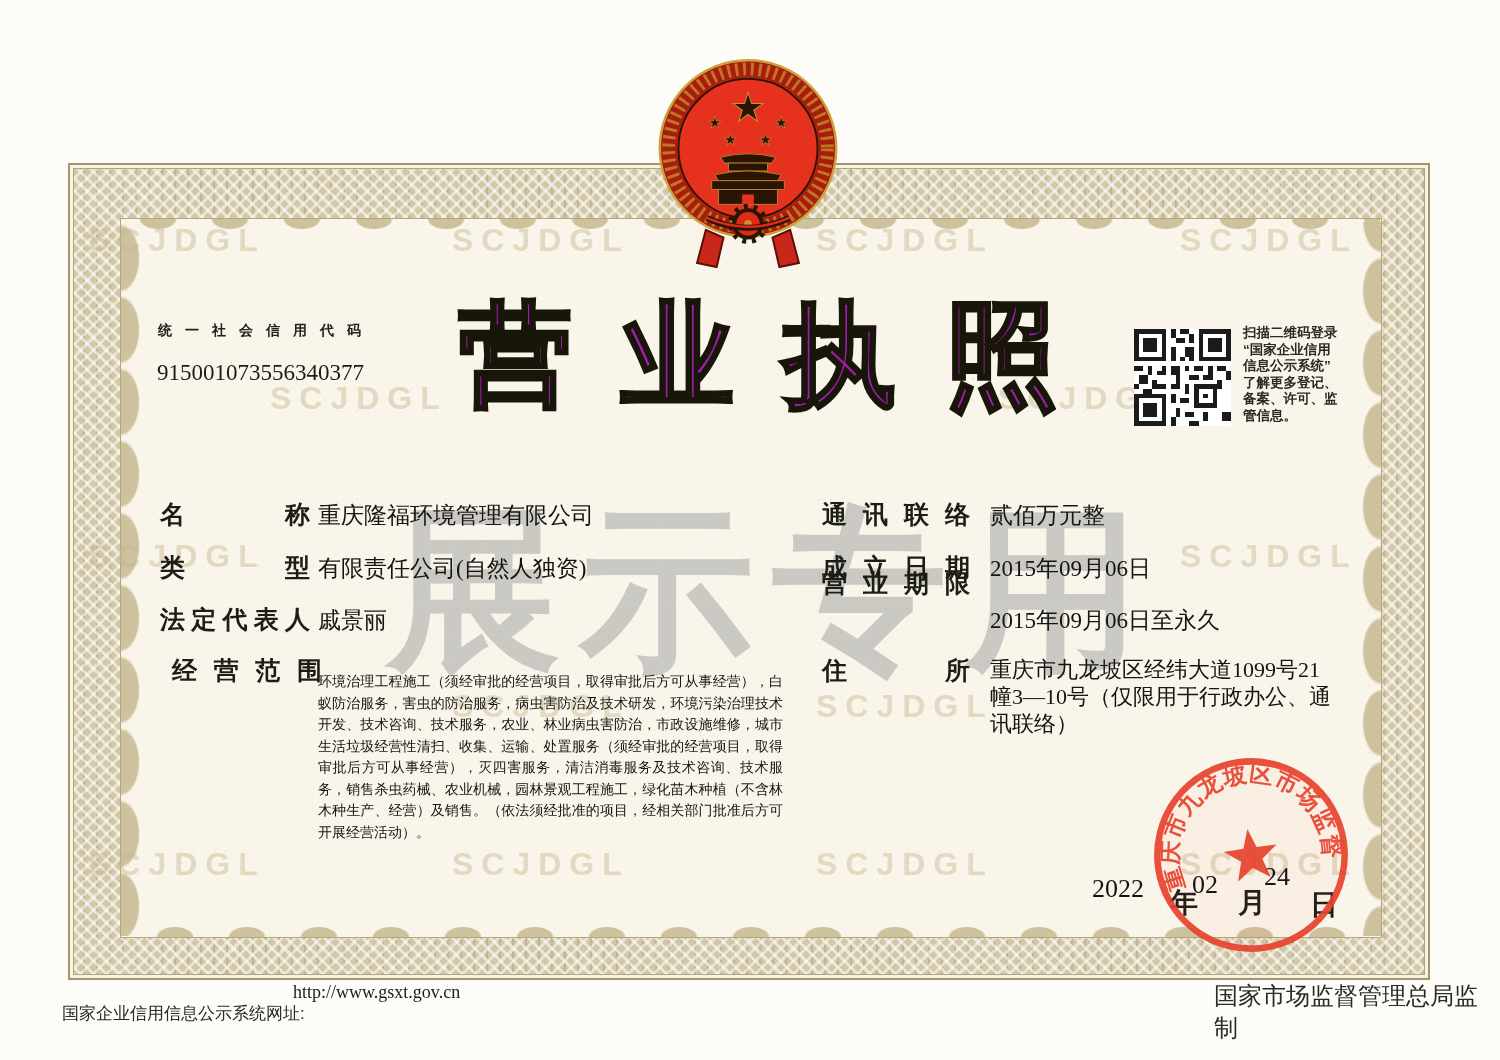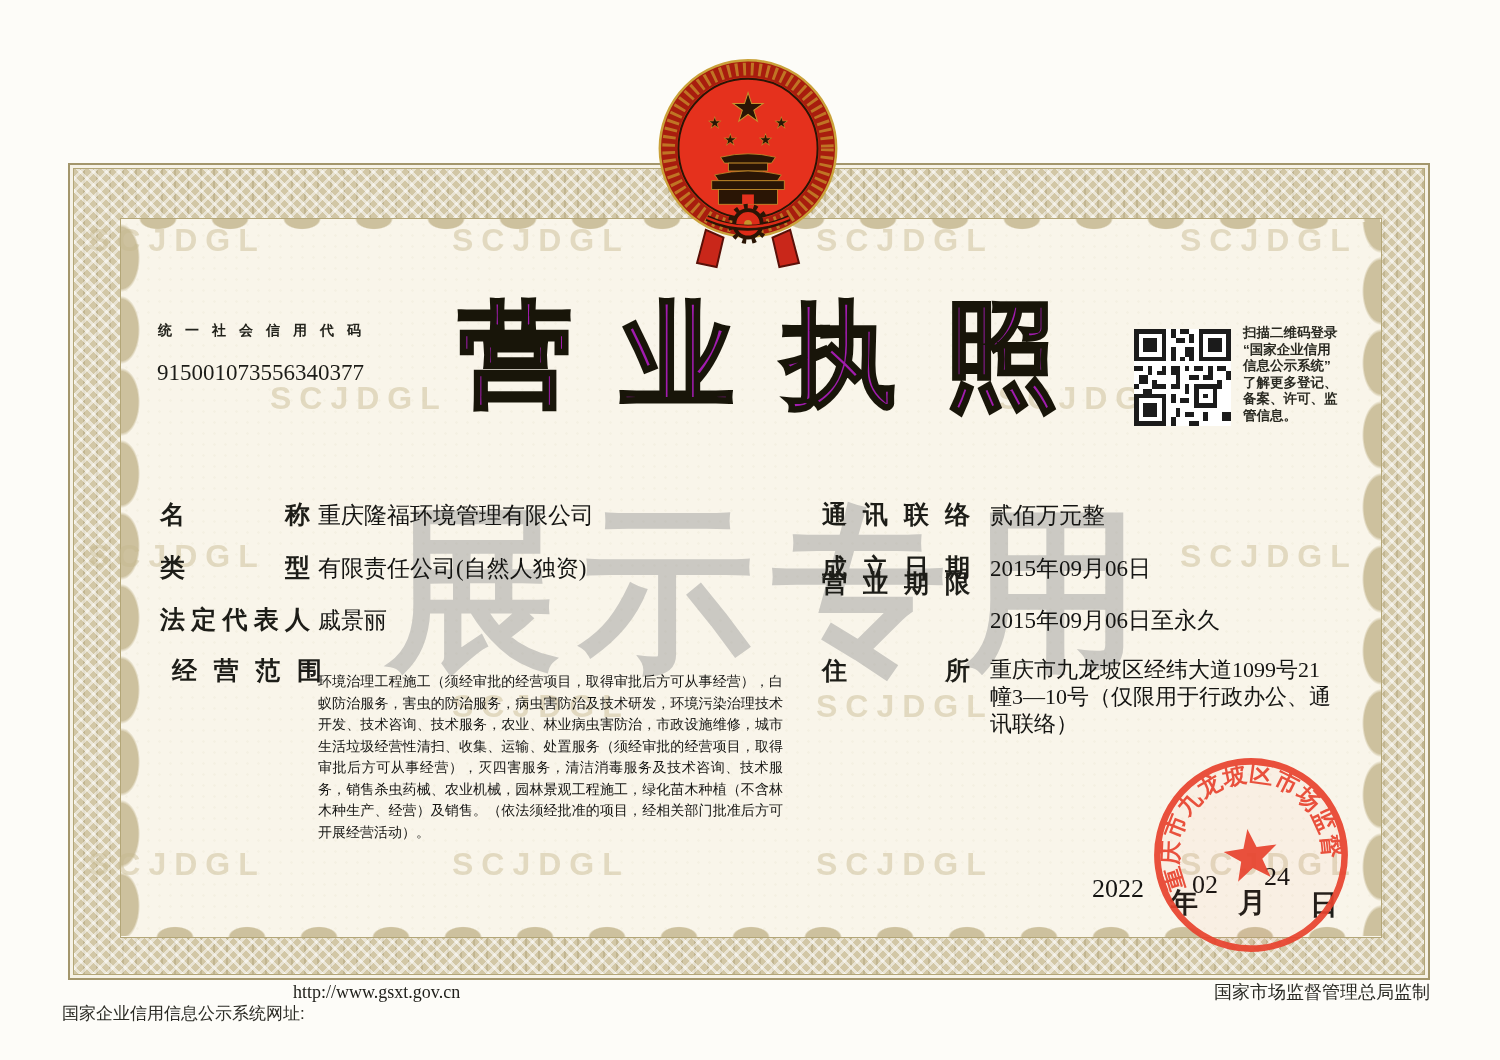--- a/index.html
+++ b/index.html
@@ -78,21 +78,21 @@
   .date-unit{position:absolute;z-index:4;font-weight:700;font-size:28px;color:#1d1d18;}
   
   .seal{position:absolute;left:1148px;top:752px;width:206px;height:206px;z-index:5;
     transform:rotate(-8deg);opacity:.92;}
   
   .emblem{position:absolute;left:650px;top:55px;width:196px;height:226px;z-index:6;}
   
   .footer-site-label{position:absolute;left:62px;top:1002px;z-index:3;font-size:17px;color:#2a2a24;}
   .footer-url{position:absolute;left:293px;top:982px;z-index:3;
     font-family:"Liberation Serif",serif;font-size:18px;color:#1d1d18;}
-  .footer-producer{position:absolute;left:1214px;top:980px;z-index:3;font-size:18px;color:#2a2a24;}
+  .footer-producer{position:absolute;left:1214px;top:980px;z-index:3;font-size:24px;color:#2a2a24;}
 </style>
 </head>
 <body>
 
 <div class="license">
 
   <div class="band"></div>
   <div class="inner-area"></div>
   <div class="sc sc-top"></div>
   <div class="sc sc-bottom"></div>

